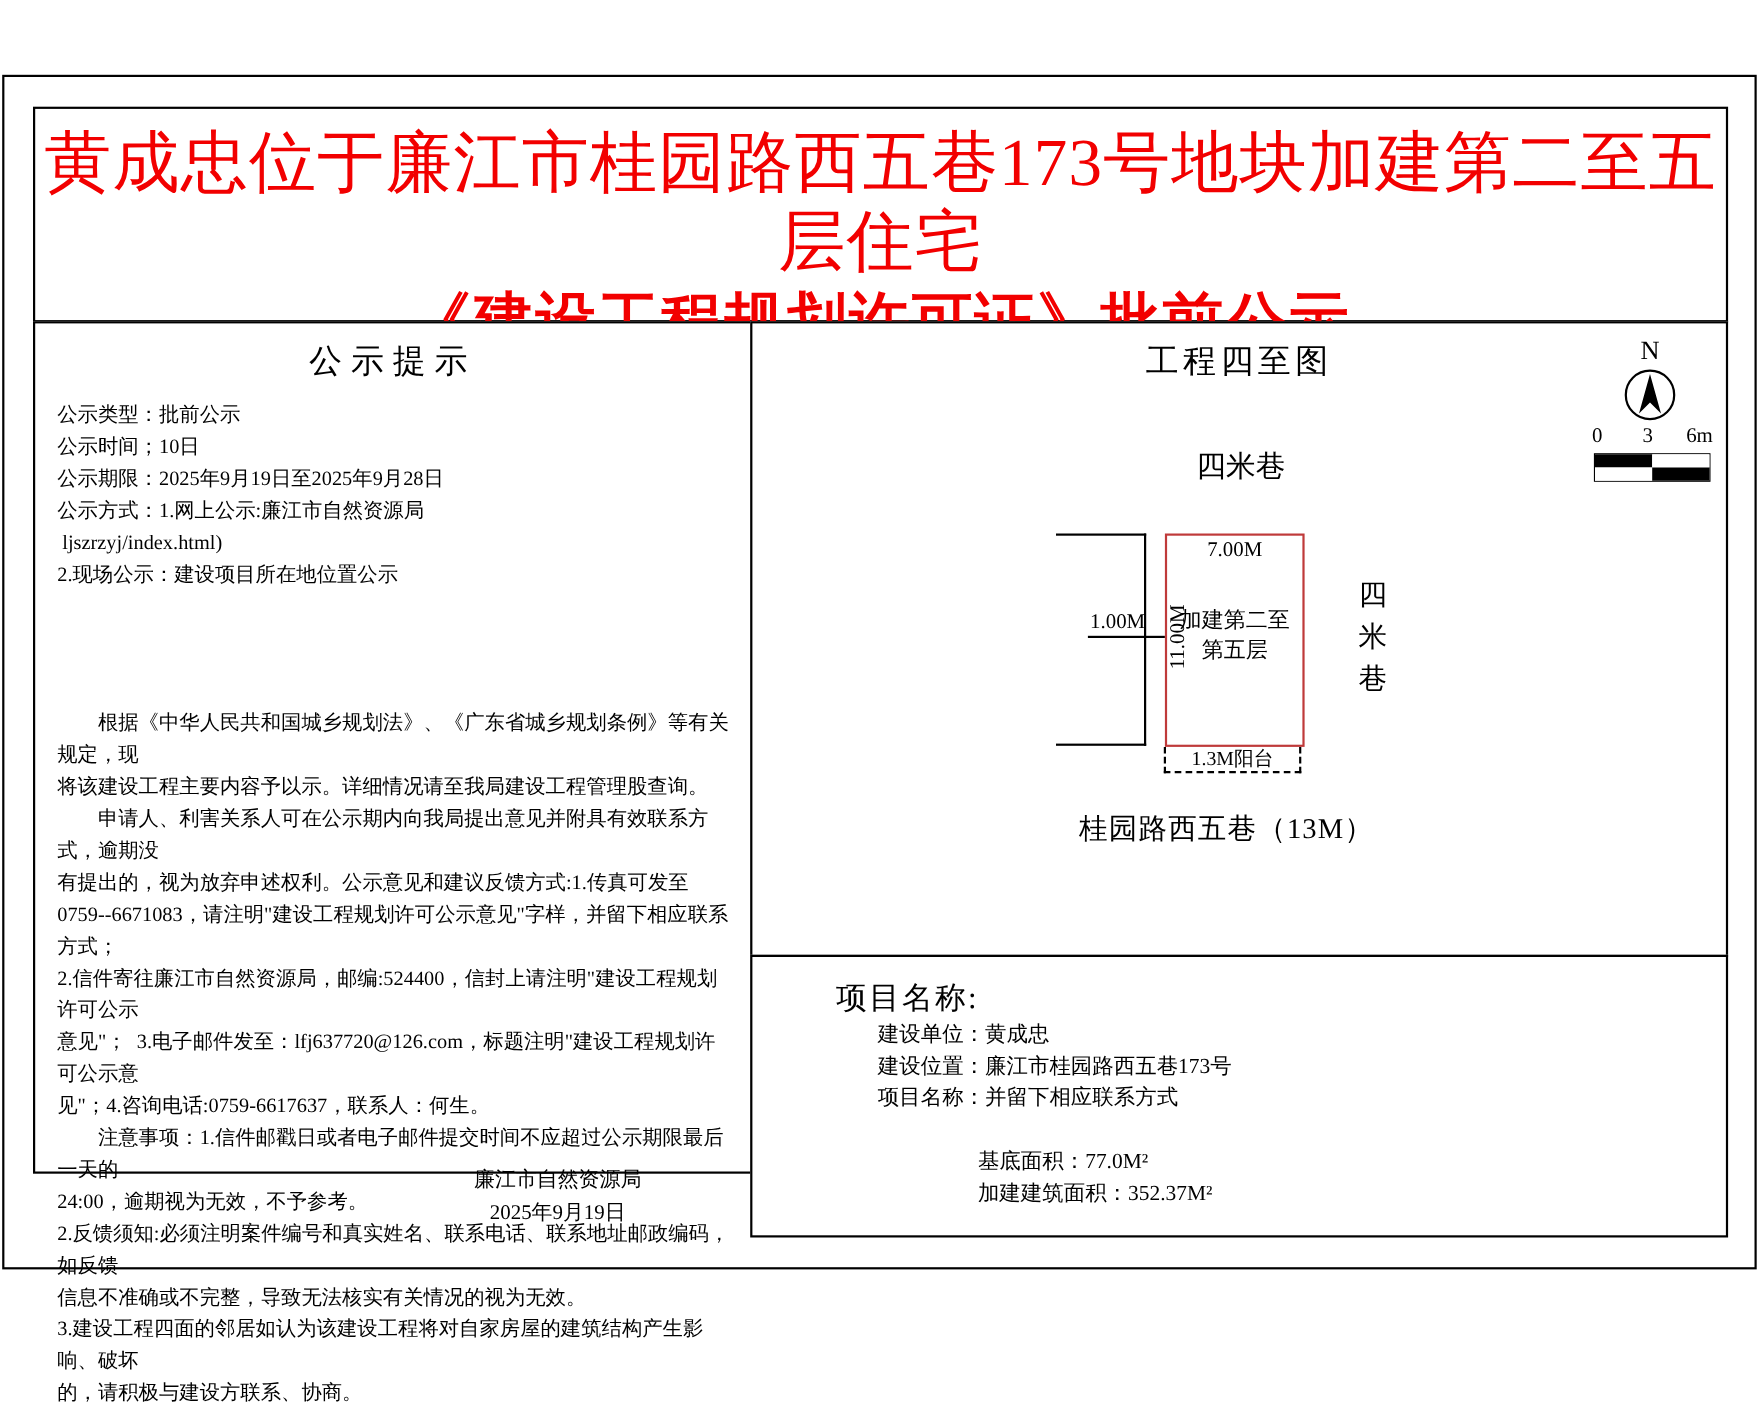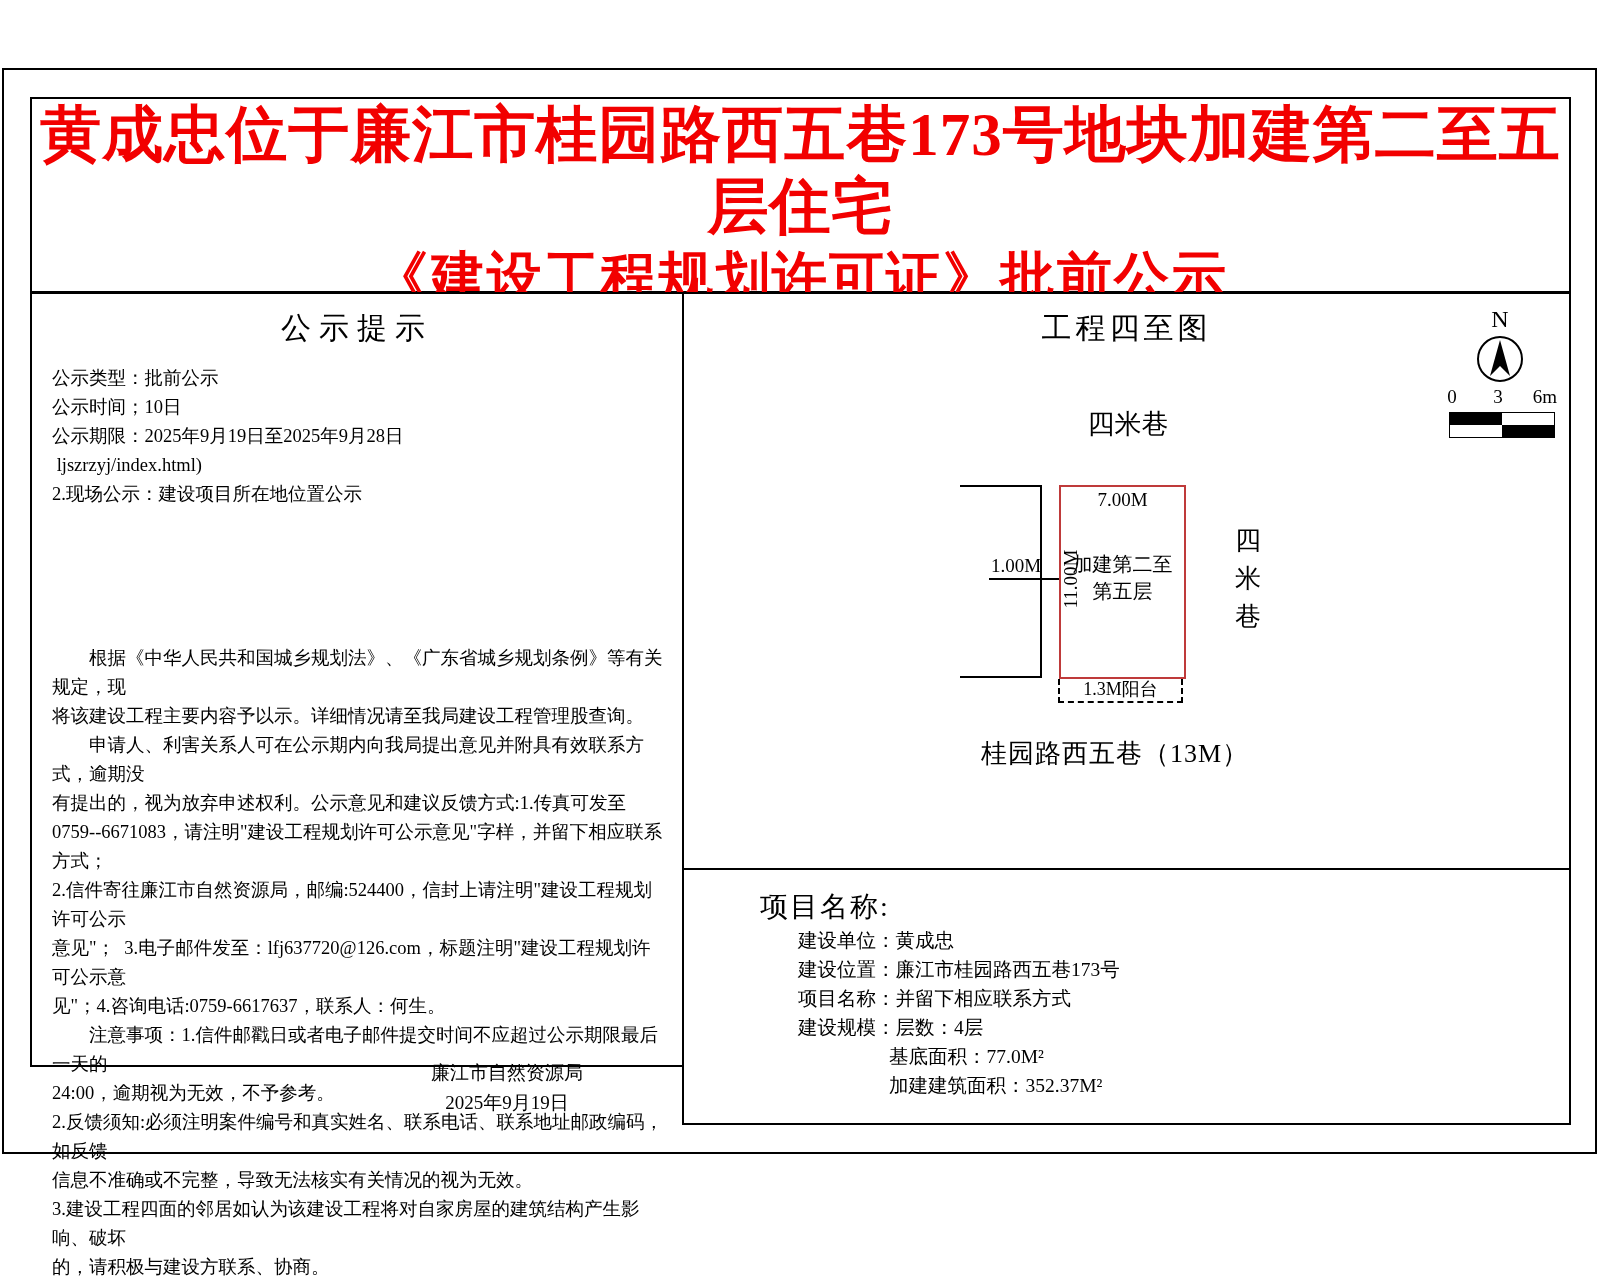--- a/index.html
+++ b/index.html
@@ -2,21 +2,21 @@
 <html><head>
 <meta charset="utf-8">
 <style>
   html,body{margin:0;padding:0;background:#fff;}
   .page{position:relative;width:1600px;height:1280px;background:#fff;overflow:hidden;
         font-family:"Liberation Serif","DejaVu Serif",serif;color:#000;}
   .outer-border{position:absolute;left:2px;top:68px;width:1595px;height:1086px;
         border:2px solid #000;box-sizing:border-box;}
   .box{position:absolute;border:2px solid #000;box-sizing:border-box;background:#fff;}
   .title-box{left:30px;top:97px;width:1541px;height:196px;text-align:center;}
-  .title-line1{font-size:61px;font-weight:bold;line-height:72px;letter-spacing:1px;}
+  .title-line1{margin-top:14px;font-size:61px;font-weight:normal;line-height:72px;letter-spacing:1px;}
   .title-line2{font-size:55px;font-weight:bold;line-height:70px;letter-spacing:2px;}
   .left-panel{left:30px;top:292px;width:654px;height:775px;}
   .map-panel{left:682px;top:292px;width:889px;height:578px;}
   .info-panel{left:682px;top:868px;width:889px;height:257px;}
   .panel-header{position:absolute;left:0;top:14px;width:100%;text-align:center;
         font-size:30px;letter-spacing:8px;}
   .notice-body{position:absolute;left:20px;width:616px;font-size:18.5px;line-height:29px;}
   .notice-body .line{white-space:pre-wrap;min-height:29px;}
   .block1{top:70px;}
   .block2{top:350px;}
@@ -72,20 +72,21 @@
     <div class="title-line1" style="color: rgb(242, 0, 0);">黄成忠位于廉江市桂园路西五巷173号地块加建第二至五层住宅</div>
     <div class="title-line2" style="color: rgb(242, 0, 0);">《建设工程规划许可证》批前公示</div>
   </div>
 
   <div class="box left-panel">
     <div class="panel-header">公示提示</div>
     <div class="notice-body block1">
         <div class="line">公示类型：批前公示</div>
         <div class="line">公示时间；10日</div>
         <div class="line">公示期限：2025年9月19日至2025年9月28日</div>
+        <div class="line">公示方式：1.网上公示:廉江市自然资源局</div>
         <div class="line"> ljszrzyj/index.html)</div>
         <div class="line">2.现场公示：建设项目所在地位置公示</div>
       </div>
     <div class="notice-body block2">
         <div class="line">　　根据《中华人民共和国城乡规划法》、《广东省城乡规划条例》等有关规定，现</div>
         <div class="line">将该建设工程主要内容予以示。详细情况请至我局建设工程管理股查询。</div>
         <div class="line">　　申请人、利害关系人可在公示期内向我局提出意见并附具有效联系方式，逾期没</div>
         <div class="line">有提出的，视为放弃申述权利。公示意见和建议反馈方式:1.传真可发至</div>
         <div class="line">0759--6671083，请注明"建设工程规划许可公示意见"字样，并留下相应联系方式；</div>
         <div class="line">2.信件寄往廉江市自然资源局，邮编:524400，信封上请注明"建设工程规划许可公示</div>
@@ -148,20 +149,19 @@
 巷</div>
     <div class="road-bottom">桂园路西五巷（13M）</div>
   </div>
 
   <div class="box info-panel">
     <div class="info-header">项目名称:</div>
     <div class="info-items">
         <div class="line">建设单位：黄成忠</div>
         <div class="line">建设位置：廉江市桂园路西五巷173号</div>
         <div class="line">项目名称：并留下相应联系方式</div>
-        <div class="line">建设规模：层数：4层</div>
       </div>
     <div class="info-subitems">
         <div class="line">基底面积：77.0M²</div>
         <div class="line">加建建筑面积：352.37M²</div>
       </div>
   </div>
 </div>
 
 </body></html>

